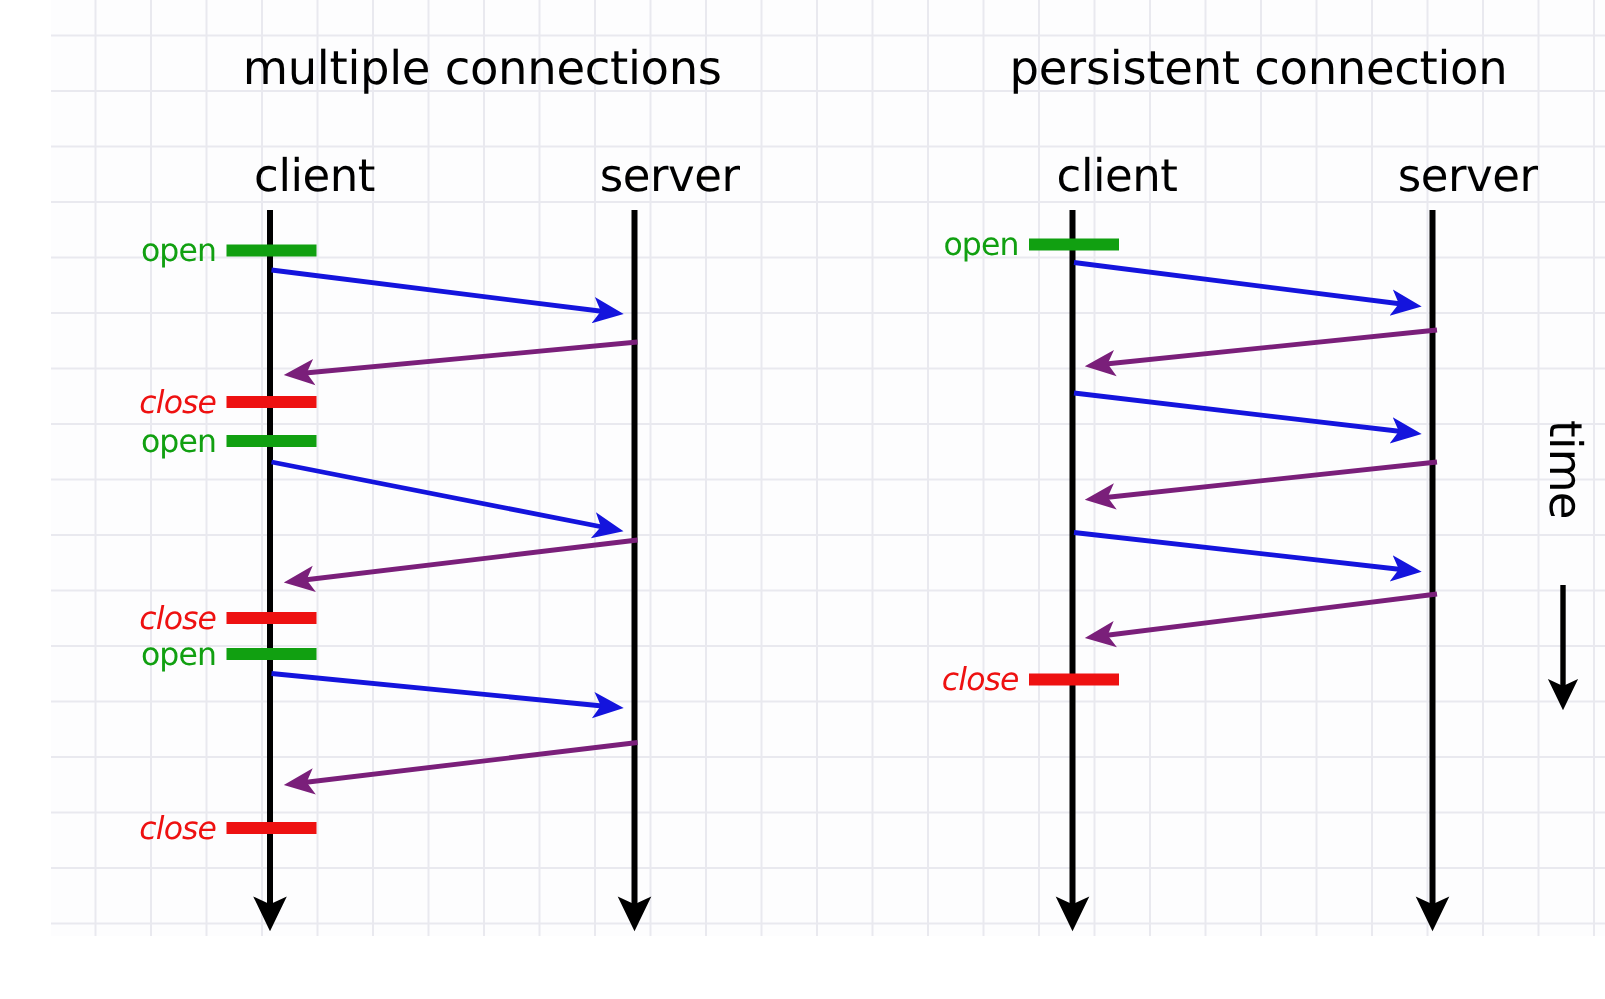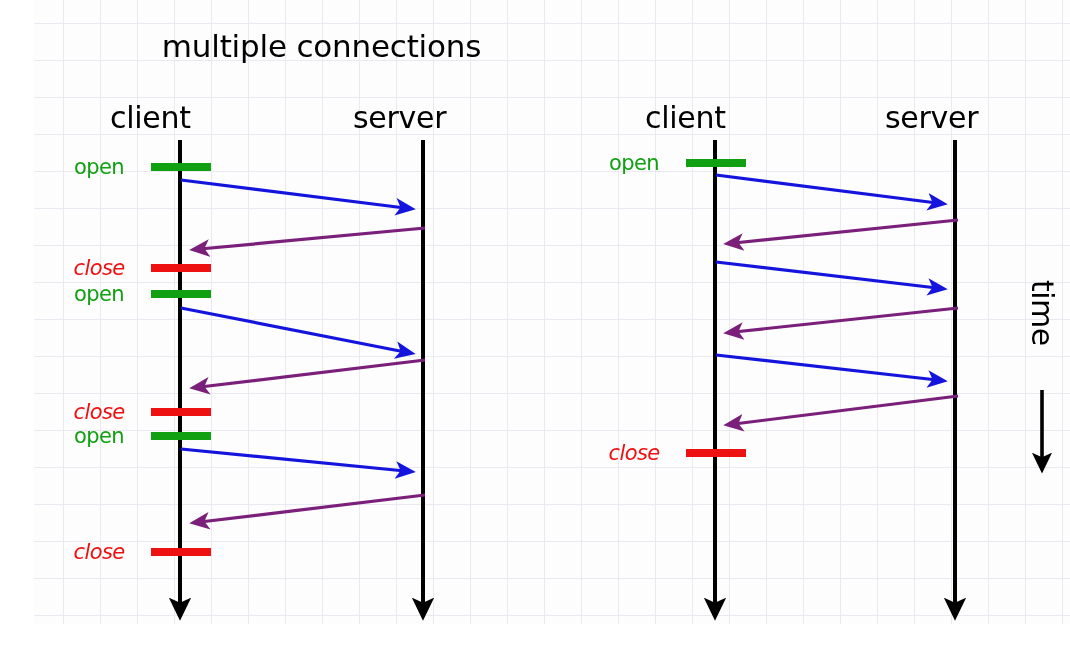--- a/index.html
+++ b/index.html
@@ -36,50 +36,51 @@
     letter-spacing: -0.2px;
     white-space: nowrap;
     text-align: center;
   }
   .actor {
     position: absolute;
     font-size: 30px;
     font-weight: 400;
     color: #000000;
     white-space: nowrap;
-    text-align: left;
+    text-align: right;
     letter-spacing: -0.3px;
   }
   .evlabel {
     position: absolute;
     font-size: 21px;
     font-weight: 400;
     white-space: nowrap;
     letter-spacing: -0.6px;
-    text-align: center;
+    text-align: right;
   }
   .ev-open { color: #11a011; }
   .ev-close { color: #ee1111; font-style: italic; }
   .time-label {
     position: absolute;
     font-size: 30px;
     color: #000000;
     white-space: nowrap;
     transform-origin: 0 0;
     transform: rotate(90deg);
     letter-spacing: -0.5px;
   }
 </style>
 </head>
 <body>
 
 <div id="canvas">
 
   <div class="dtitle" style="left:95px; top:28px; width:385px;">multiple connections</div>
 
+  <div class="dtitle" style="left:605px; top:28px; width:400px;">persistent connection</div>
 
   <div class="actor" style="left:76px; top:100px; width:140px;">client</div>
   <div class="actor" style="left:319px; top:100px; width:140px;">server</div>
 
   <div class="actor" style="left:611px; top:100px; width:140px;">client</div>
   <div class="actor" style="left:851px; top:100px; width:140px;">server</div>
 
   <div class="evlabel ev-open" style="left:20px; top:155px; width:90px;">open</div>
   <div class="evlabel ev-close" style="left:20px; top:256px; width:90px;">close</div>
   <div class="evlabel ev-open" style="left:20px; top:282px; width:90px;">open</div>

